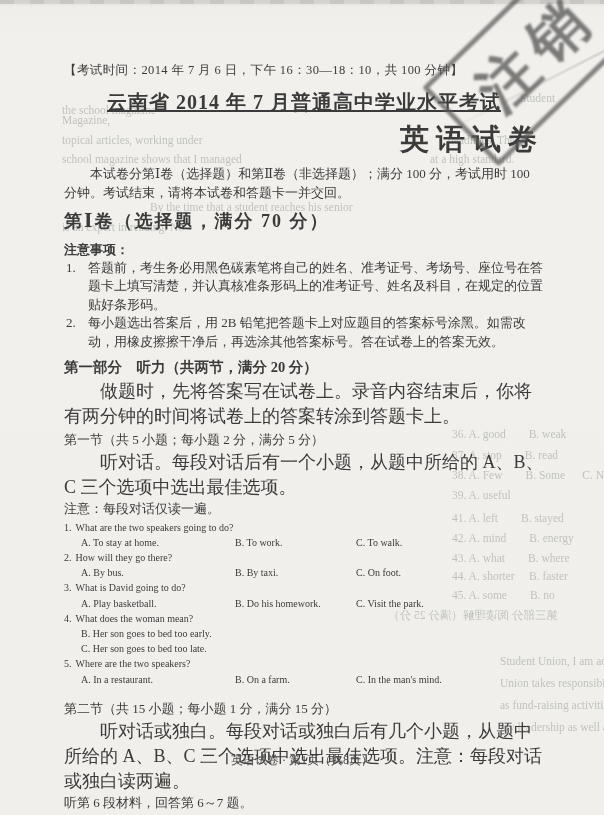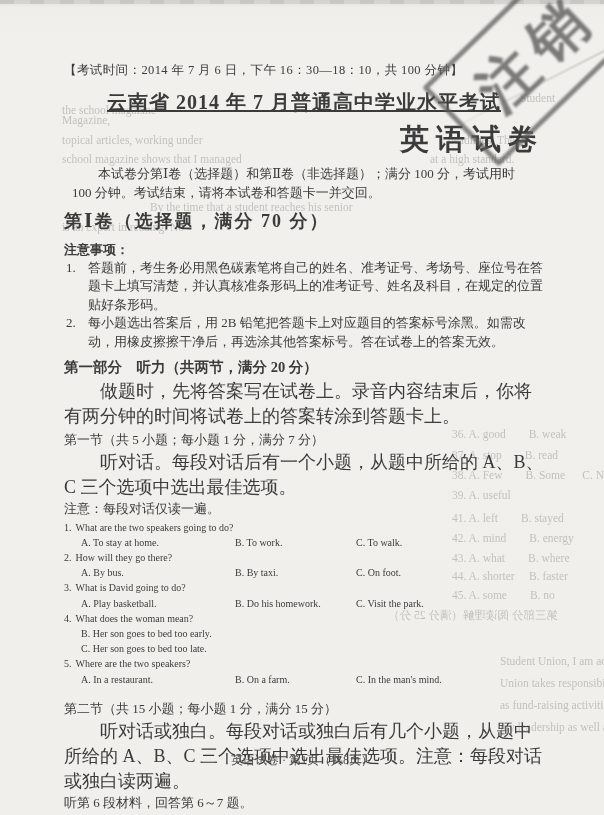--- a/index.html
+++ b/index.html
@@ -10,21 +10,21 @@
     font-family:"Liberation Serif","DejaVu Serif",serif;
     color:#3b3b3b;
   }
   .scan-edge{position:absolute;top:0;left:0;right:0;height:4px;
     background:repeating-linear-gradient(90deg,#bdbcb8 0 14px,#cfcecA 14px 30px);
     opacity:.7;}
   .content{position:relative;padding:62px 60px 0 64px;z-index:2;}
   .note-line{font-size:12.5px;letter-spacing:.4px;line-height:1.4;}
   .exam-name{text-align:center;font-size:20px;font-weight:bold;margin:10px 0 0;letter-spacing:1px;line-height:1.2;text-decoration:underline;}
   .paper-title{text-align:right;font-size:29px;font-weight:bold;margin:8px 0 5px;letter-spacing:7px;line-height:1.2;}
-  .intro{font-size:13px;line-height:1.42;text-indent:2em;margin:9px 8px 0;}
+  .intro{font-size:13px;line-height:1.42;text-indent:2em;margin:9px 0 0;}
   .volume-heading{text-align:left;font-size:18px;font-weight:bold;margin:8px 0 8px;letter-spacing:2px;line-height:1.25;}
   .notices-title{font-weight:bold;font-size:13px;margin:7px 0 0;}
   .notice-item{display:flex;font-size:13px;line-height:1.42;}
   .notice-item .num{flex:0 0 22px;padding-left:2px;}
   .notice-item .ntext{flex:1;}
   .part-heading{font-weight:bold;font-size:14.5px;margin:7px 0 0;line-height:1.35;}
   .para-indent{font-size:18px;line-height:1.4;text-indent:2em;margin:1px 0 0;}
   .section-heading{font-size:13px;line-height:1.4;margin:2px 0 0;}
   .plain-line{font-size:13px;line-height:1.4;margin:0;}
   .qblock{font-size:10px;line-height:1.22;}
@@ -98,21 +98,21 @@
       <span class="ntext">答题前，考生务必用黑色碳素笔将自己的姓名、准考证号、考场号、座位号在答题卡上填写清楚，并认真核准条形码上的准考证号、姓名及科目，在规定的位置贴好条形码。</span>
     </div>
     <div class="notice-item">
       <span class="num">2.</span>
       <span class="ntext">每小题选出答案后，用 2B 铅笔把答题卡上对应题目的答案标号涂黑。如需改动，用橡皮擦擦干净后，再选涂其他答案标号。答在试卷上的答案无效。</span>
     </div>
 
     <div class="part-heading">第一部分　听力（共两节，满分 20 分）</div>
     <p class="para-indent">做题时，先将答案写在试卷上。录音内容结束后，你将有两分钟的时间将试卷上的答案转涂到答题卡上。</p>
 
-    <div class="section-heading">第一节（共 5 小题；每小题 1 分，满分 7 分）</div>
+    <div class="section-heading">第一节（共 5 小题；每小题 2 分，满分 5 分）</div>
     <p class="para-indent">听对话。每段对话后有一个小题，从题中所给的 A、B、C 三个选项中选出最佳选项。</p>
     <div class="plain-line">注意：每段对话仅读一遍。</div>
 
     <div class="qblock">
       <div class="question">
         <span class="qnum">1.</span><span>What are the two speakers going to do?</span>
       </div>
       <div class="options-row">
         <span>A. To stay at home.</span>
         <span>B. To work.</span>

